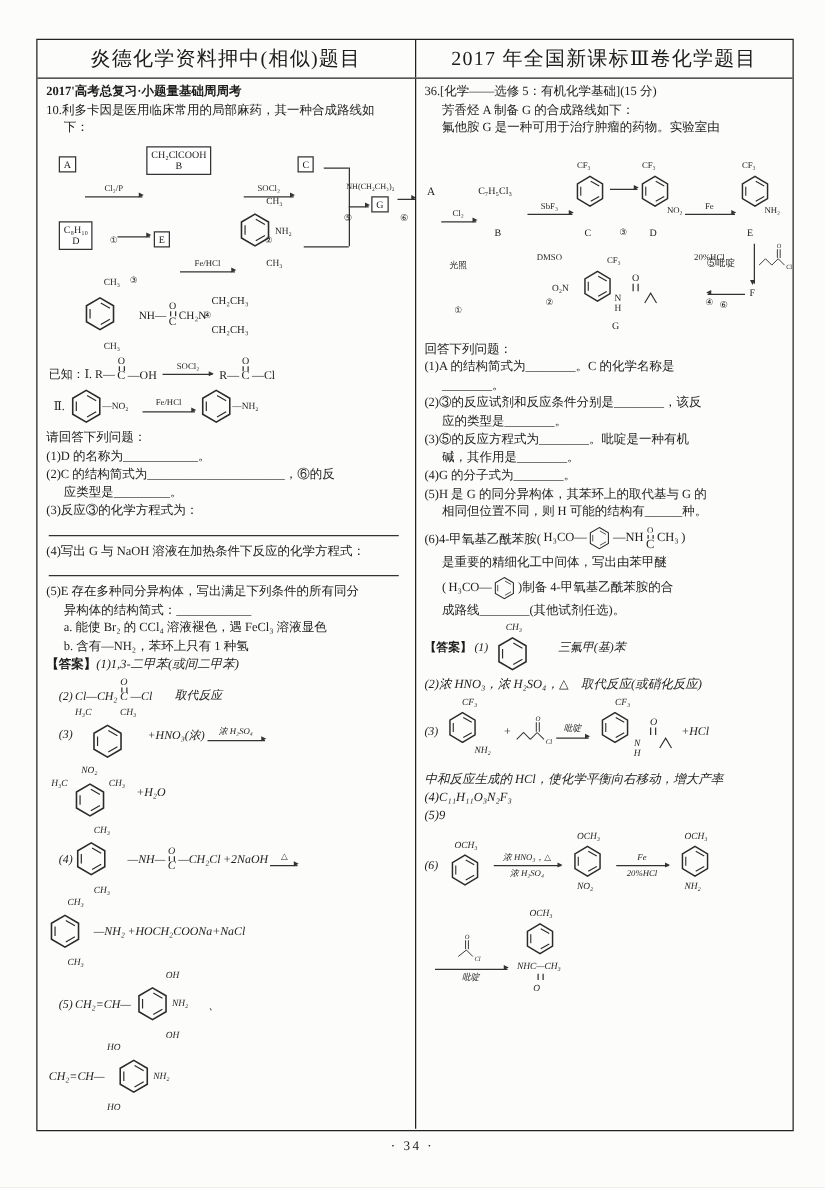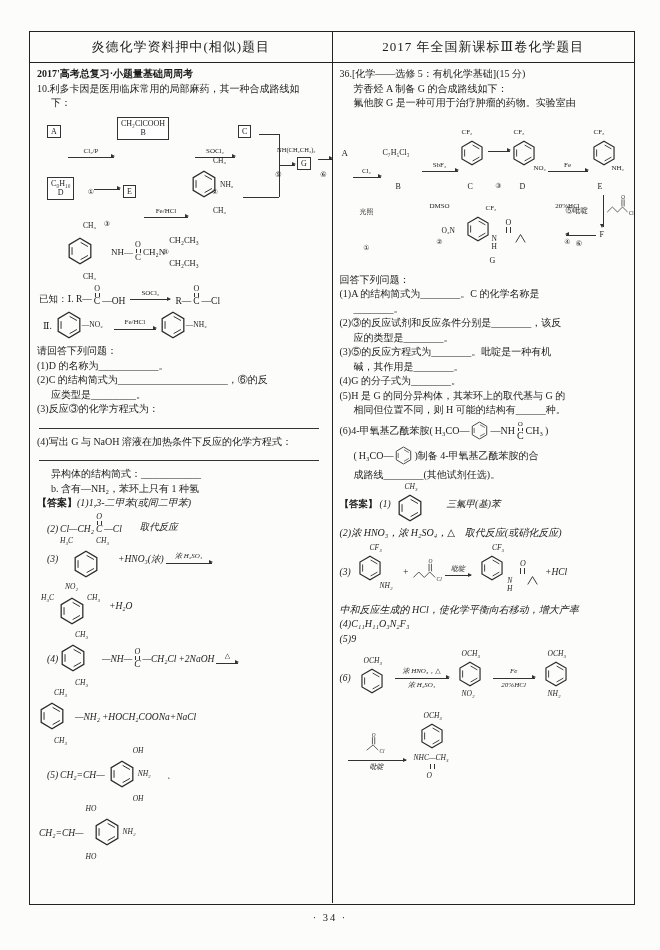--- a/index.html
+++ b/index.html
@@ -1,19 +1,19 @@
 <!DOCTYPE html>
 <html><head>
 <meta charset="utf-8">
 <style>
   html,body{margin:0;padding:0;background:#e8e8e6;}
   .page{position:relative;width:660px;height:950px;background:#fcfcfa;font-family:"Liberation Serif","DejaVu Serif",serif;color:#1c1c1c;overflow:hidden;}
   .sheet{position:absolute;left:29px;top:31px;width:604px;height:872px;border:1.6px solid #222;background:#fcfcfa;}
   .hdr{display:flex;height:30px;border-bottom:1.6px solid #222;}
-  .hcell{flex:1;display:flex;align-items:center;justify-content:center;font-size:13px;letter-spacing:1px;}
+  .hcell{flex:1;display:flex;align-items:center;justify-content:center;font-size:16px;letter-spacing:1px;}
   .hcell+.hcell{border-left:1.6px solid #222;}
   .cols{display:flex;height:840px;}
   .col{flex:1;padding:4px 5px 0 7px;overflow:hidden;position:relative;}
   .col+.col{border-left:1.6px solid #222;}
   .tl{font-size:10px;line-height:1.45;white-space:nowrap;}
   .bold{font-weight:bold;}
   .ind1{padding-left:14px;}
   .ansfont{font-style:italic;}
   .anslab{font-weight:bold;font-style:normal;}
   .bl{height:9px;border-bottom:1px solid #333;margin:2px 8px 6px 2px;}
@@ -187,21 +187,23 @@
     </div>
 
     <div class="tl">请回答下列问题：</div>
     <div class="tl">(1)D 的名称为____________。</div>
     <div class="tl">(2)C 的结构简式为______________________，⑥的反</div>
     <div class="tl ind1">应类型是_________。</div>
     <div class="tl">(3)反应③的化学方程式为：</div>
     <div class="bl"></div>
     <div class="tl">(4)写出 G 与 NaOH 溶液在加热条件下反应的化学方程式：</div>
     <div class="bl"></div>
+    <div class="tl">(5)E 存在多种同分异构体，写出满足下列条件的所有同分</div>
     <div class="tl ind1">异构体的结构简式：____________</div>
+    <div class="tl ind1">a. 能使 Br₂ 的 CCl₄ 溶液褪色，遇 FeCl₃ 溶液显色</div>
     <div class="tl ind1">b. 含有—NH₂，苯环上只有 1 种氢</div>
 
     <div class="tl ansfont"><span class="anslab">【答案】</span><span>(1)1,3-二甲苯(或间二甲苯)</span></div>
 
     <div class="rend ansfont" style="margin:2px 0 2px 10px;">
       <span>(2)</span>
       <span>Cl—CH₂</span>
       <span class="cstack">
               <span class="so">O</span>
               <span class="dbv"></span>
@@ -396,20 +398,21 @@
             </svg>
       <span>—NH</span>
       <span class="cstack">
               <span style="font-size:7px;">O</span>
               <span class="dbv" style="height:3px;"></span>
               <span style="font-size:10px;">C</span>
             </span>
       <span>CH₃</span>
       <span>)</span>
     </div>
+    <div class="tl ind1">是重要的精细化工中间体，写出由苯甲醚</div>
     <div class="rxrow ind1" style="font-size:10px;height:24px;">
       <span>(</span>
       <span>H₃CO—</span>
       <svg class="ring-s" viewBox="0 0 40 44">
               <use href="#benz"></use>
             </svg>
       <span>)制备 4-甲氧基乙酰苯胺的合</span>
     </div>
     <div class="tl ind1">成路线________(其他试剂任选)。</div>
 

